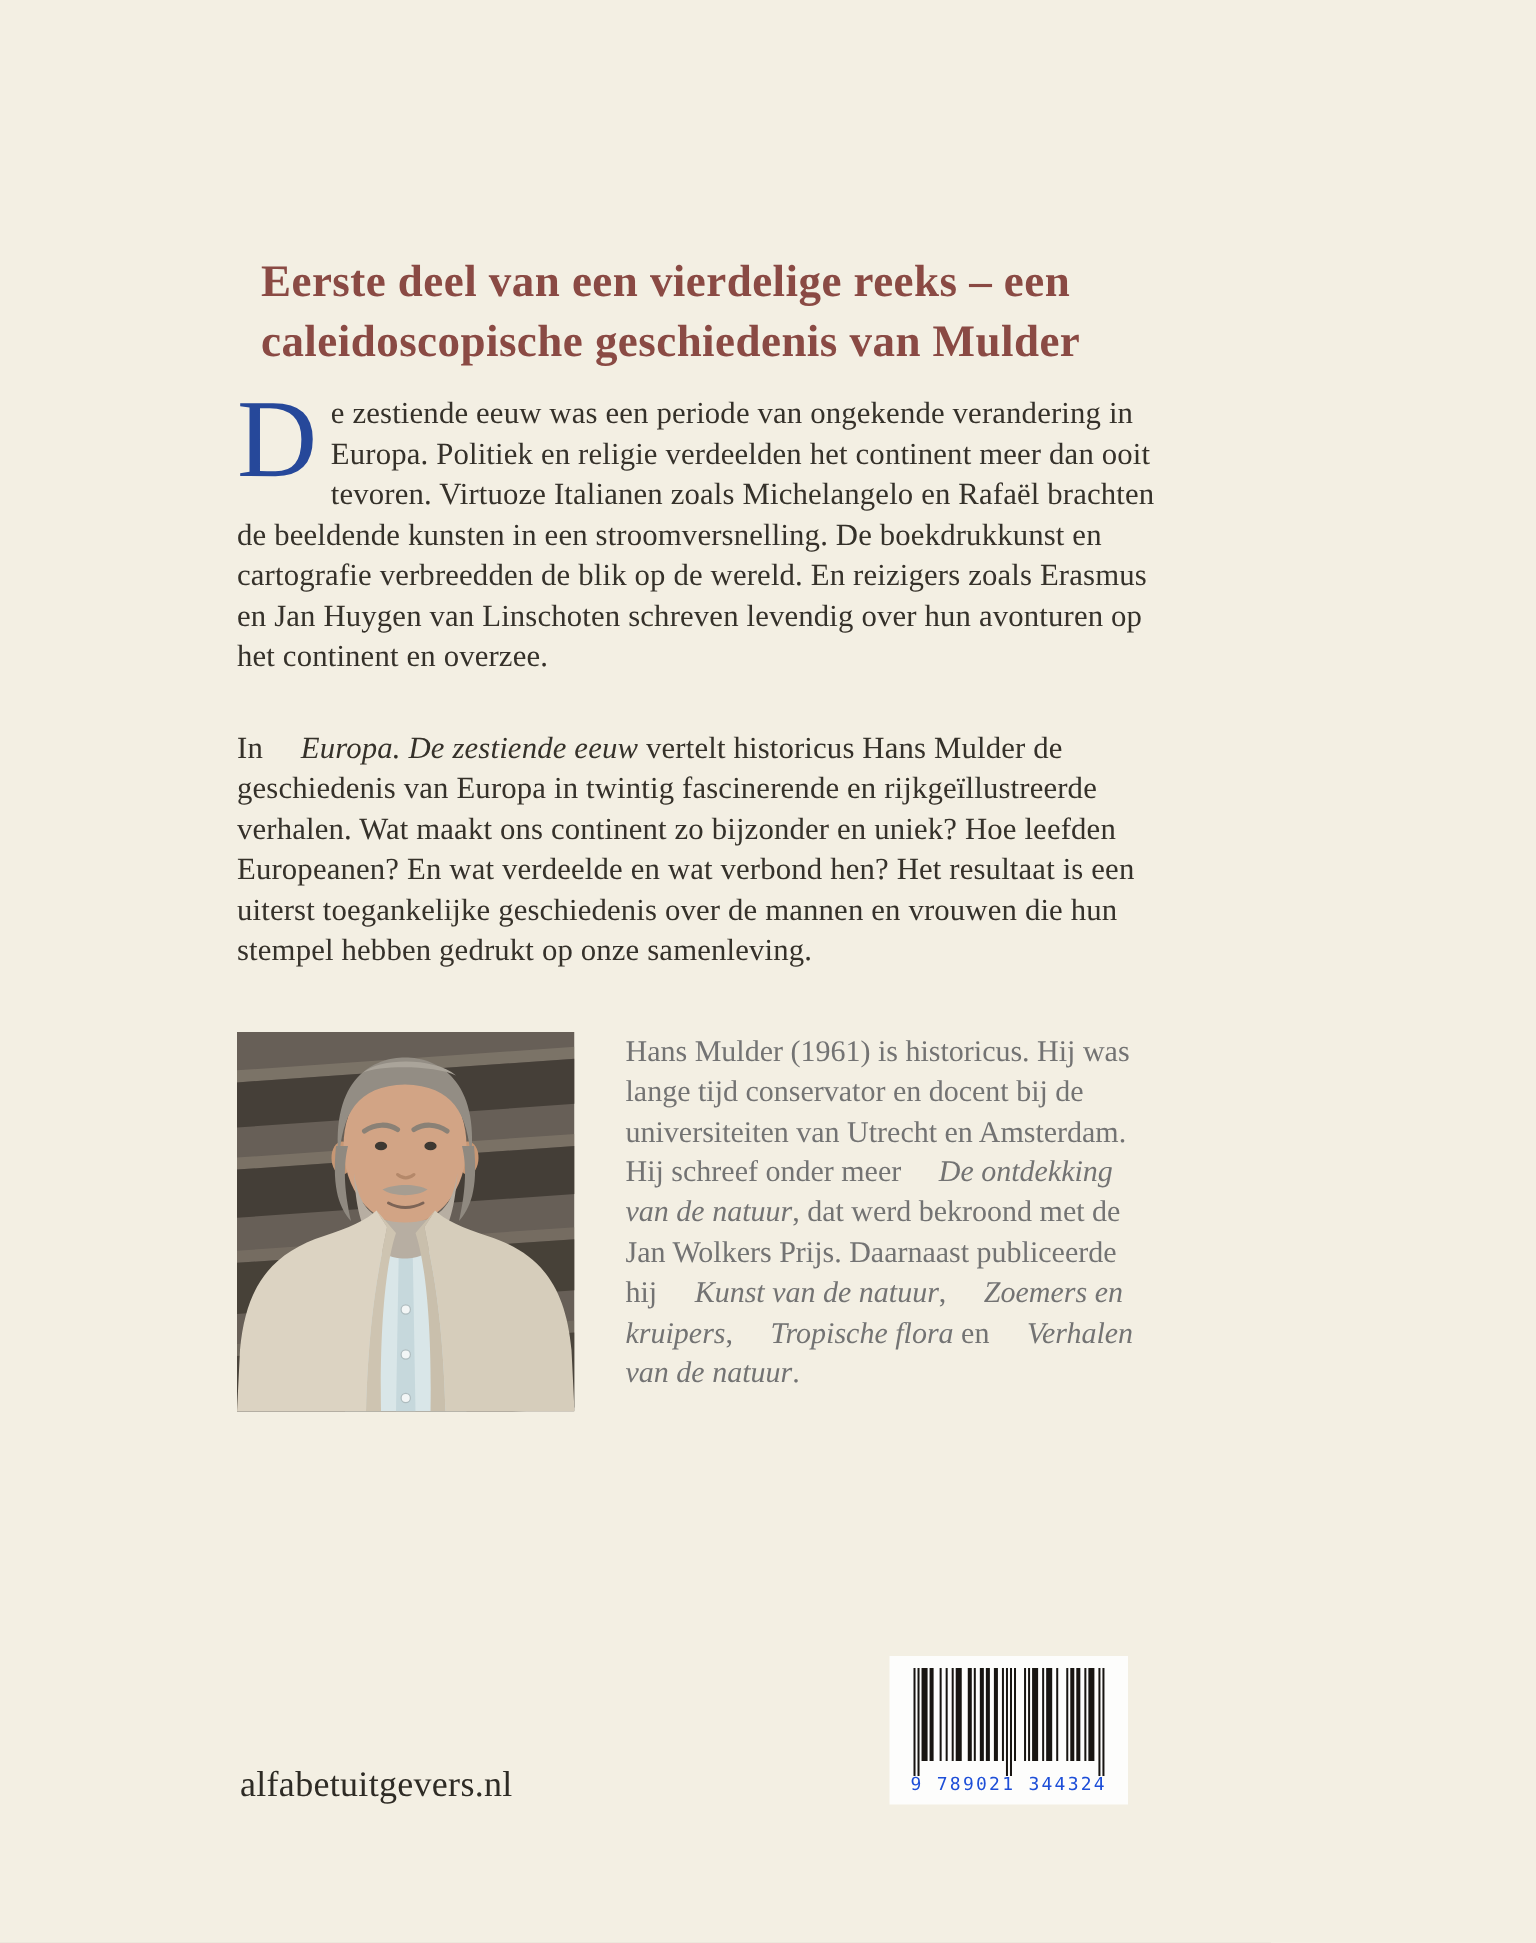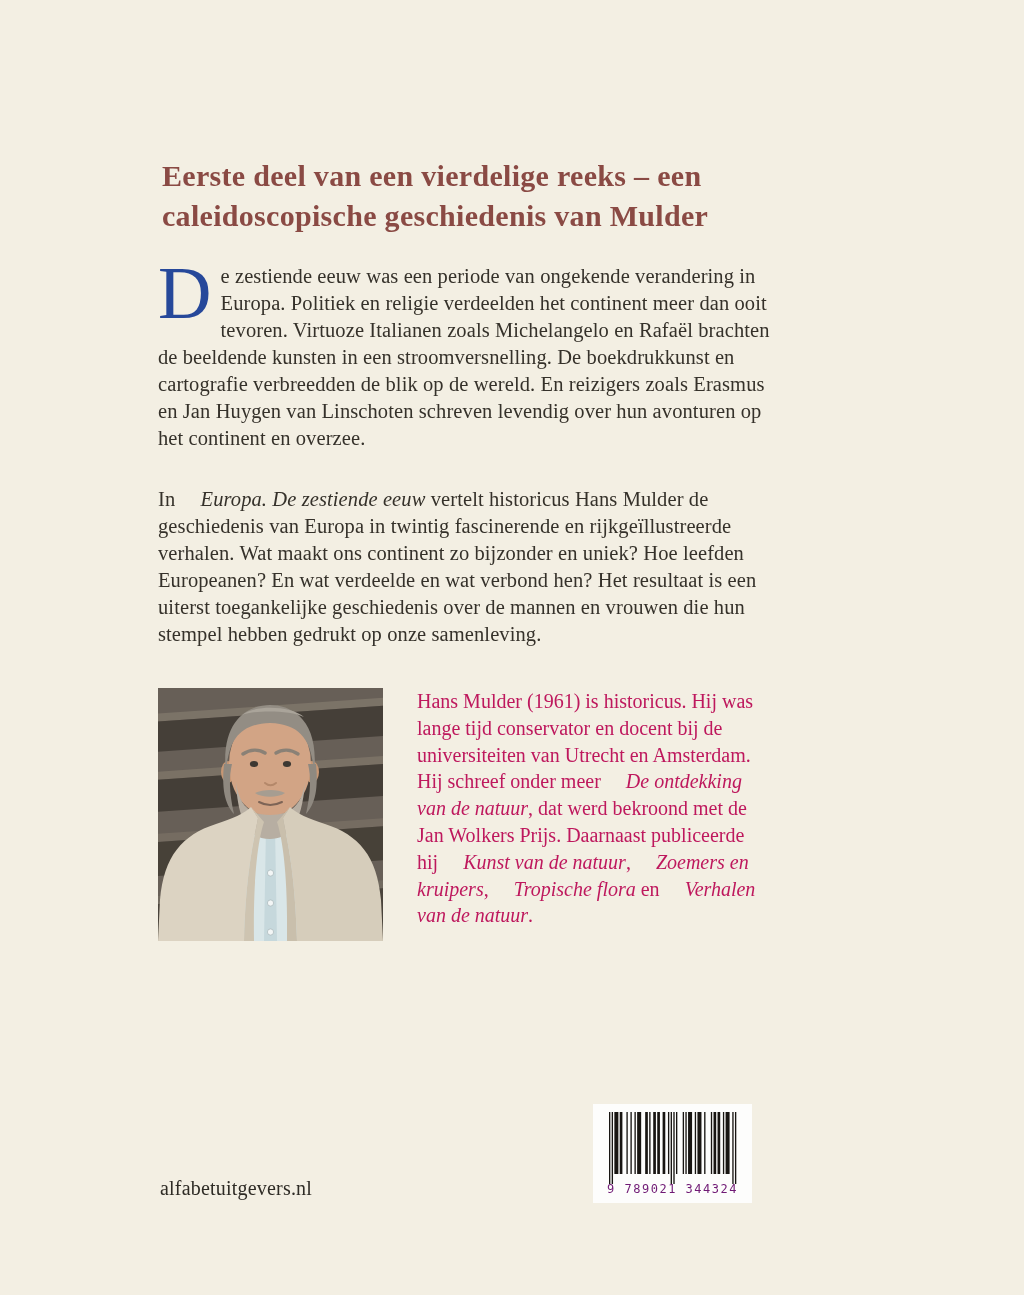--- a/index.html
+++ b/index.html
@@ -6,21 +6,21 @@
   .page{
     position:relative;
     width:1024px;height:1295px;
     background:#f3efe3;
     font-family:"Liberation Serif","DejaVu Serif",serif;
     overflow:hidden;
     margin:0 auto;
   }
   .heading{
     position:absolute;left:158px;top:152px;width:640px;
-    margin:4px;
+    margin:16px;
     color:#8a4a44;
     font-size:30px;font-weight:bold;
     line-height:40px;
     letter-spacing:0.3px;
   }
   .heading .hline{display:block;}
   .body{
     position:absolute;left:158px;width:612px;
     margin:0;
     color:#35312a;
@@ -45,43 +45,43 @@
     position:absolute;left:158px;top:688px;width:620px;
     display:flex;gap:34px;align-items:flex-start;
   }
   .photo{
     width:225px;height:253px;flex:0 0 auto;
     overflow:hidden;
   }
   .photo svg{display:block;width:225px;height:253px;}
   .bio{
     margin:0;width:350px;
-    color:#be185d;
+    color:#737373;
     font-size:20px;
     line-height:26.8px;
   }
   .publisher{
     position:absolute;left:160px;top:1177px;
     color:#2e2b25;
-    font-size:20px;
+    font-size:24px;
     letter-spacing:0.2px;
   }
   .barcode{
     position:absolute;left:593px;top:1104px;
     width:159px;height:99px;
     background:#fdfdfc;
     display:flex;flex-direction:column;align-items:center;
     padding-top:6px;box-sizing:border-box;
   }
   .barcode .bars{width:159px;height:74px;display:block;}
   .isbn{
     margin-top:-2px;
     font-family:"DejaVu Sans Mono",monospace;
     font-size:12px;
-    color:#701a75;
+    color:#1d4ed8;
     letter-spacing:1.5px;
     white-space:pre;
   }
 </style>
 </head>
 <body>
 
 <div class="page">
 
   <h1 class="heading">

